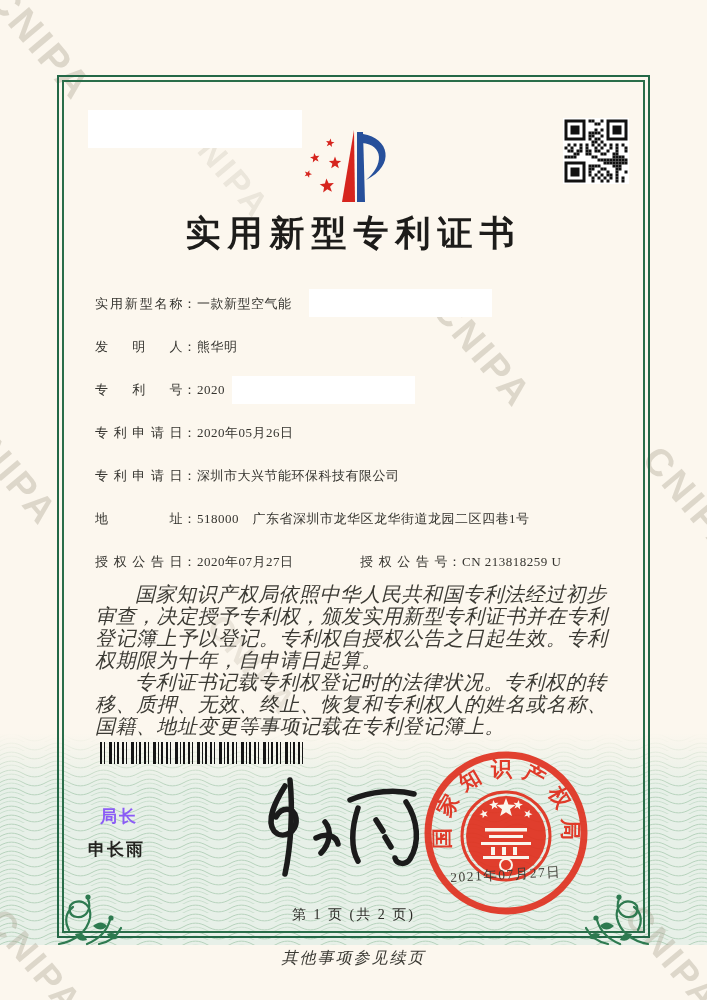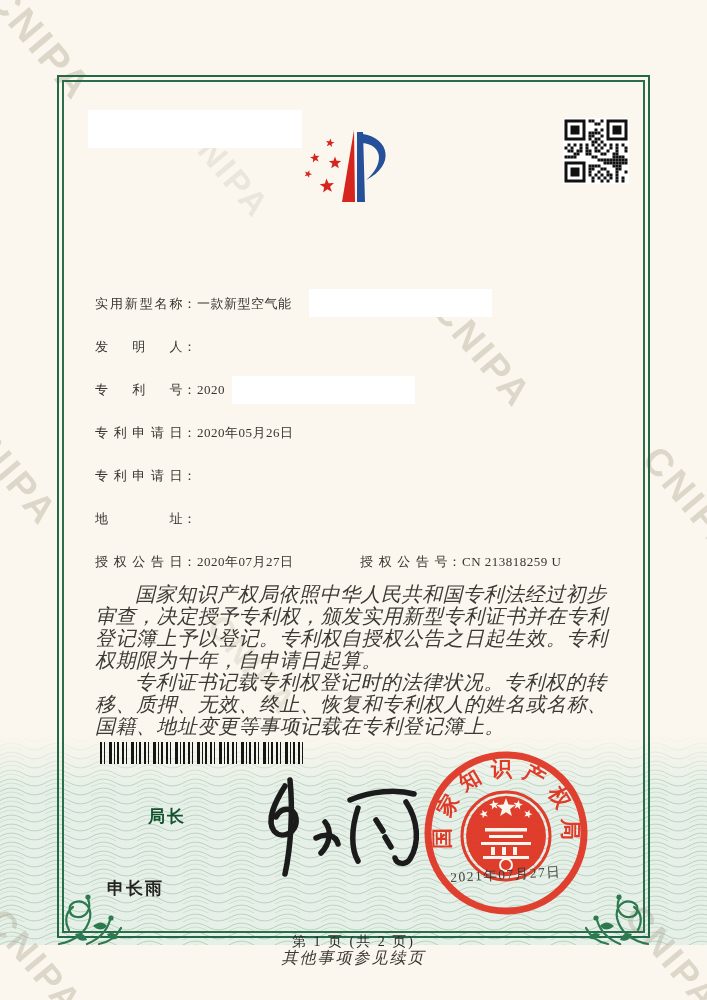--- a/index.html
+++ b/index.html
@@ -68,32 +68,32 @@
     background-image:repeating-linear-gradient(90deg,
       #151515 0px,#151515 2px,transparent 2px,transparent 4px,
       #151515 4px,#151515 5px,transparent 5px,transparent 9px,
       #151515 9px,#151515 12px,transparent 12px,transparent 14px,
       #151515 14px,#151515 15px,transparent 15px,transparent 17px,
       #151515 17px,#151515 19px,transparent 19px,transparent 22px);
   }
   .director-label{
     position:absolute;left:100px;top:805px;
     font-family:"Liberation Sans","DejaVu Sans",sans-serif;
-    font-weight:600;font-size:17px;color:#14532d;letter-spacing:2px;margin-left:48px;
+    font-weight:600;font-size:17px;color:#8b5cf6;letter-spacing:2px;
   }
   .director-name{
-    position:absolute;left:107px;top:838px;
+    position:absolute;left:88px;top:838px;
     font-family:"Liberation Sans","DejaVu Sans",sans-serif;
-    font-weight:600;font-size:17px;color:#23231f;letter-spacing:2px;margin-top:39px;
+    font-weight:600;font-size:17px;color:#23231f;letter-spacing:2px;
   }
   .signature{position:absolute;left:245px;top:772px;}
   .seal{position:absolute;left:419px;top:746px;}
   .page-info{
     position:absolute;left:57px;right:57px;top:906px;
-    text-align:center;font-size:14px;color:#2c2b27;letter-spacing:2px;margin-top:27px;
+    text-align:center;font-size:14px;color:#2c2b27;letter-spacing:2px;
   }
   .continuation{
     position:absolute;left:0;right:0;top:948px;
     text-align:center;font-size:16px;font-style:italic;color:#3b3a34;
     letter-spacing:2px;
   }
   .flourish{position:absolute;z-index:4;}
 </style>
 </head>
 <body>
@@ -304,48 +304,52 @@
           <rect x="58.5" y="58.5" width="3" height="3"></rect>
           <rect x="58.5" y="61.5" width="3" height="3"></rect>
           <rect x="61.5" y="28.5" width="3" height="3"></rect>
           <rect x="61.5" y="31.5" width="3" height="3"></rect>
           <rect x="61.5" y="40.5" width="3" height="3"></rect>
           <rect x="61.5" y="43.5" width="3" height="3"></rect>
           <rect x="61.5" y="52.5" width="3" height="3"></rect>
         </g>
     </svg>
 
+    <div class="cert-title">实用新型专利证书</div>
 
     <div class="fields">
       <div class="row">
         <span class="lab">实用新型名称</span>
           <span class="colon">：</span>
           <span class="val">一款新型空气能</span>
       </div>
       <div class="row">
         <span class="lab">发明人</span>
           <span class="colon">：</span>
+          <span class="val">熊华明</span>
       </div>
       <div class="row">
         <span class="lab">专利号</span>
           <span class="colon">：</span>
           <span class="val">2020</span>
       </div>
       <div class="row">
         <span class="lab">专利申请日</span>
           <span class="colon">：</span>
           <span class="val">2020年05月26日</span>
       </div>
       <div class="row">
         <span class="lab">专利申请日</span>
           <span class="colon">：</span>
+          <span class="val">深圳市大兴节能环保科技有限公司</span>
       </div>
       <div class="row">
         <span class="lab">地址</span>
           <span class="colon">：</span>
+          <span class="val">518000　广东省深圳市龙华区龙华街道龙园二区四巷1号</span>
       </div>
       <div class="row">
         <span class="pair pair-first">
           <span class="lab">授权公告日</span>
             <span class="colon">：</span>
             <span>2020年07月27日</span>
         </span>
         <span class="pair">
           <span class="lab">授权公告号</span>
             <span class="colon">：</span>

